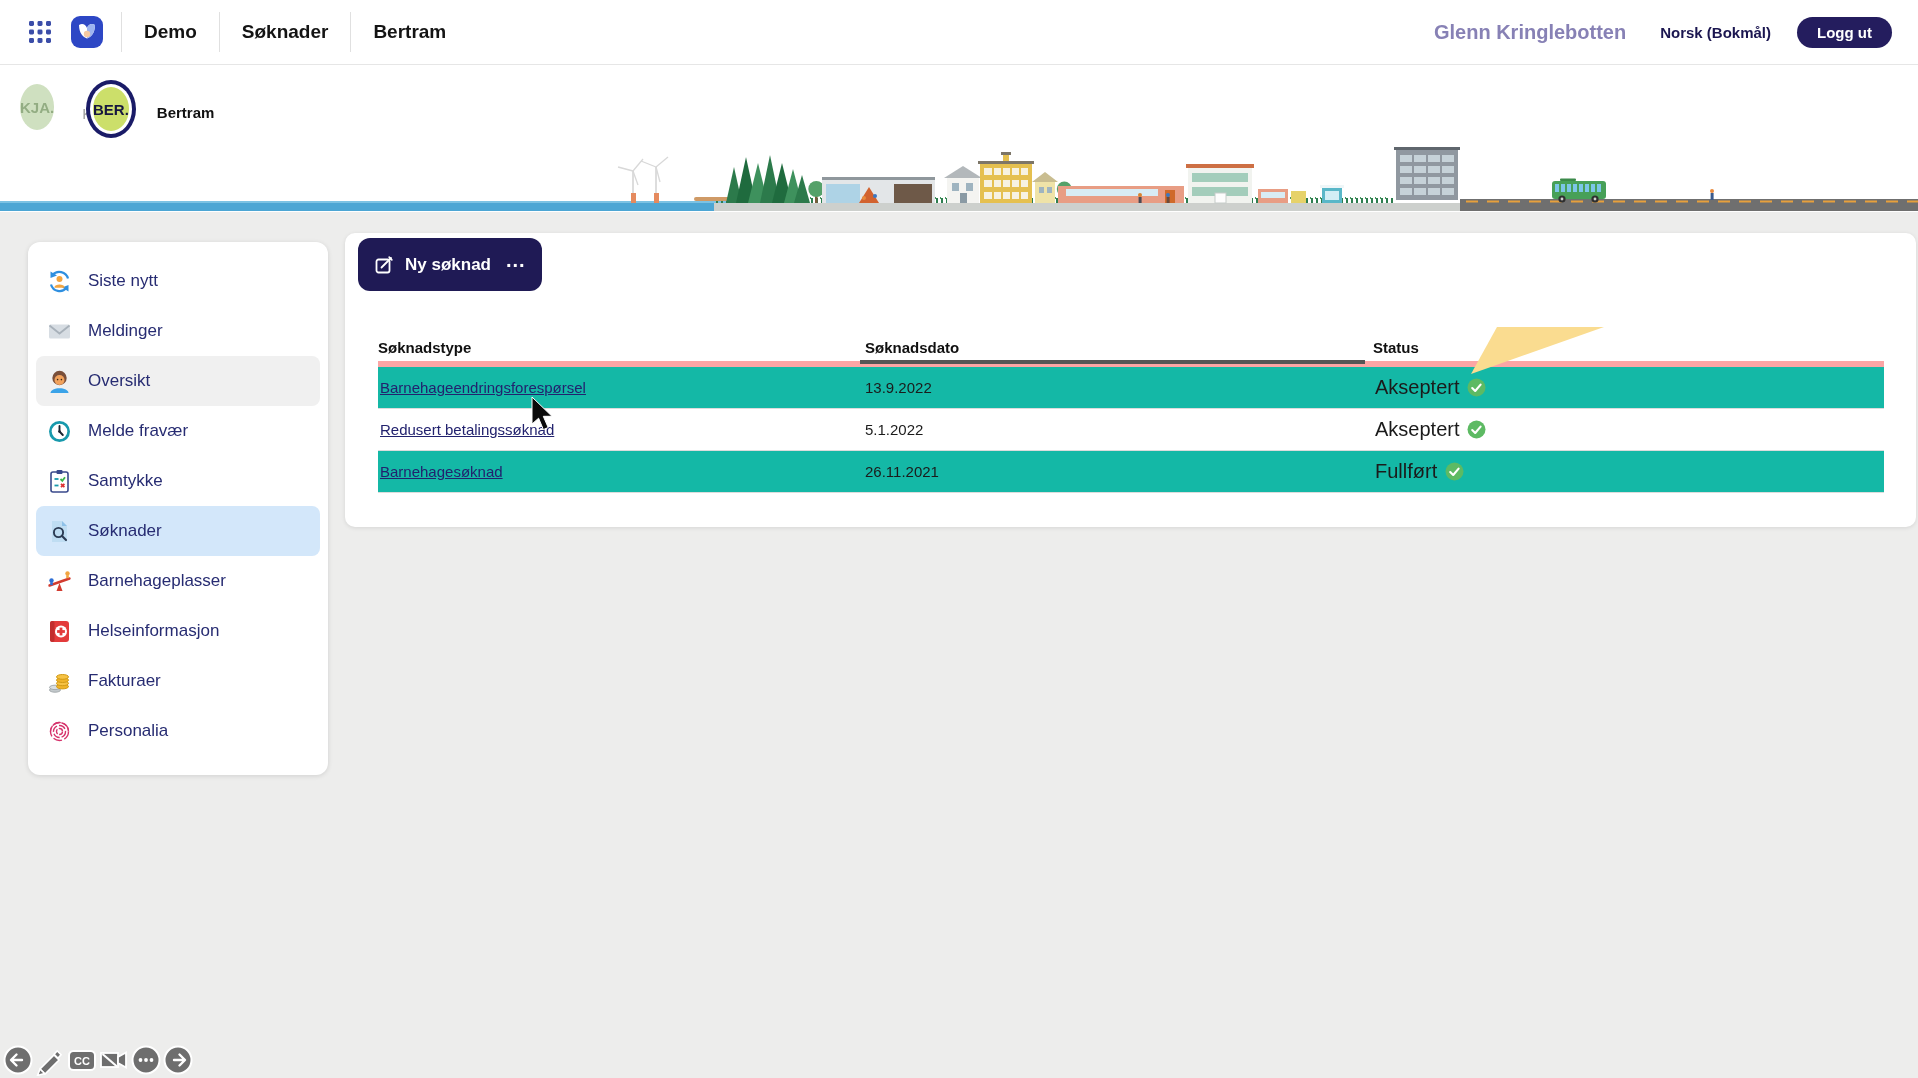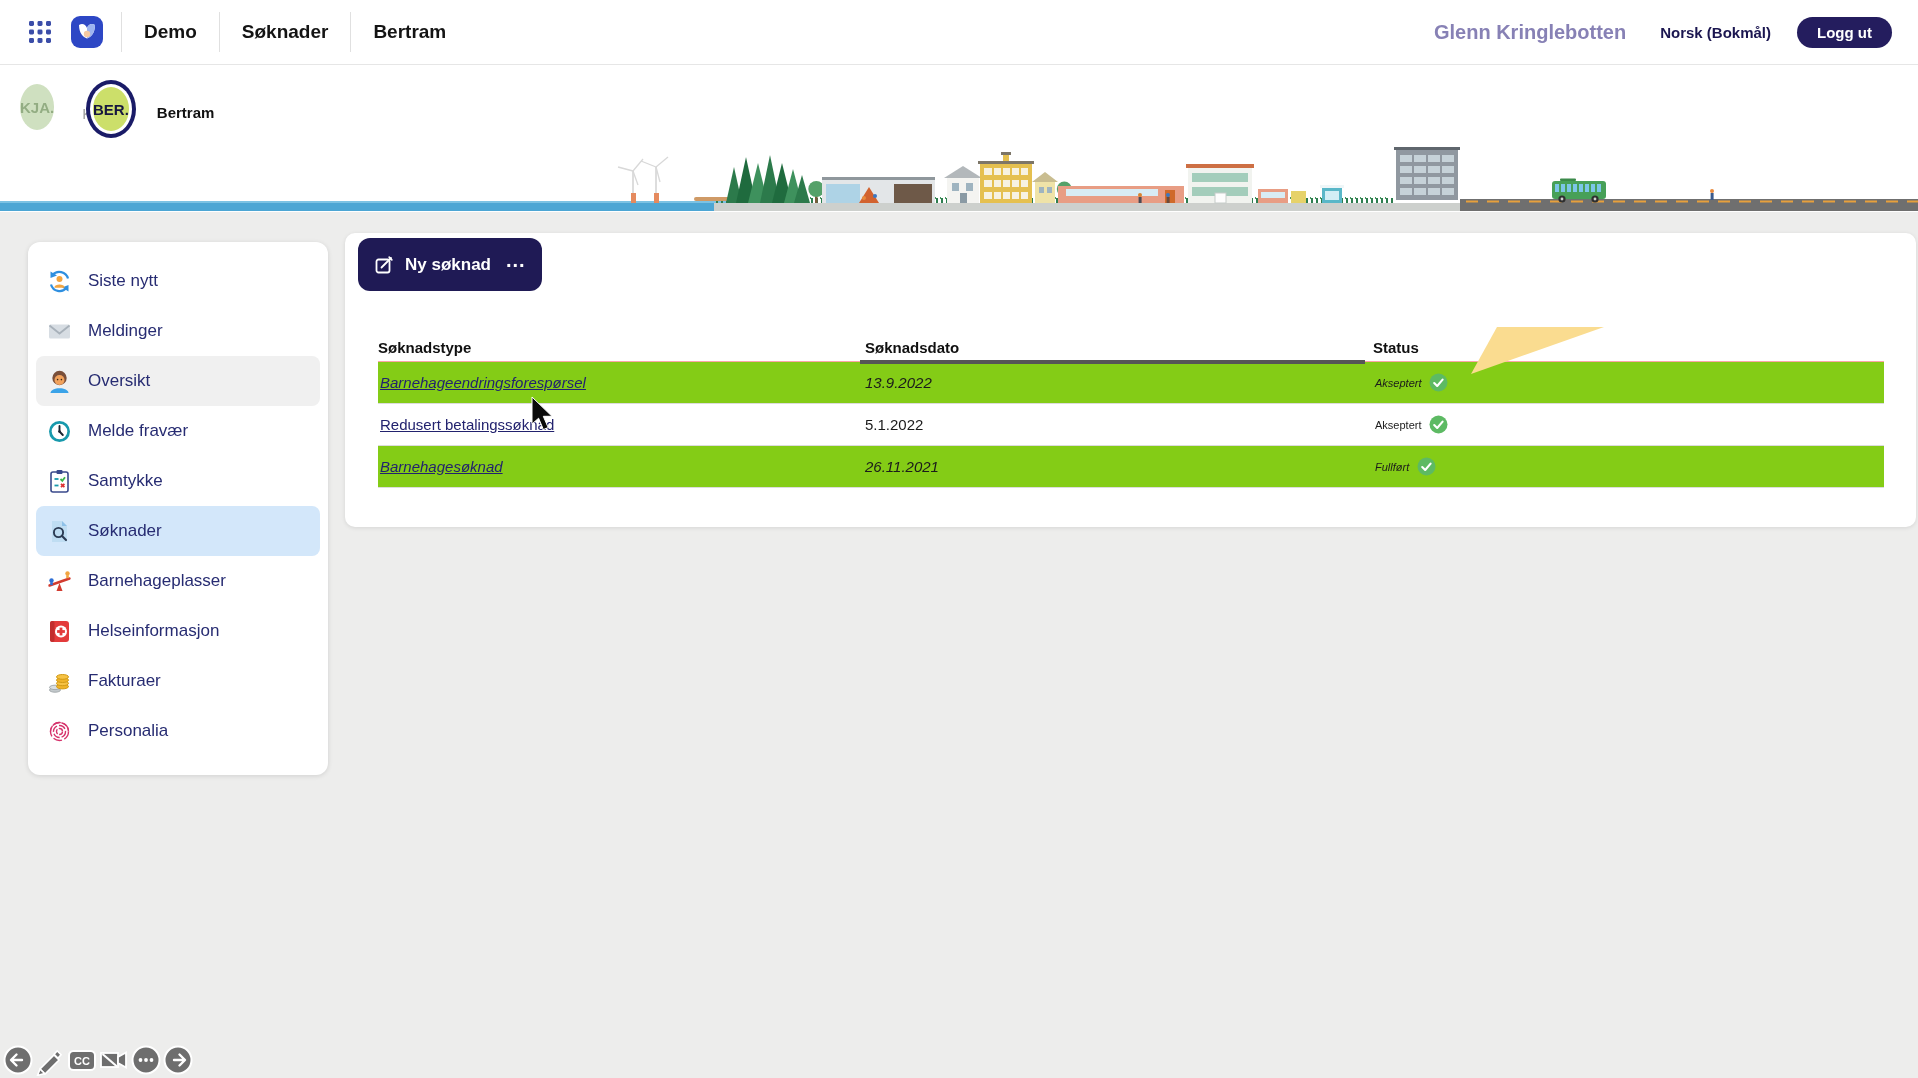--- a/index.html
+++ b/index.html
@@ -44,28 +44,28 @@
   .si{width:27px;height:27px;flex:0 0 27px;}
   
   .main-card{position:absolute;left:345px;top:233px;width:1571px;height:294px;background:#fff;
              border-radius:10px;box-shadow:0 1px 4px rgba(0,0,0,.10);box-sizing:border-box;}
   .new-btn{position:absolute;left:13px;top:5px;height:53px;background:#1f1a55;border:none;border-radius:12px;
            color:#fff;display:flex;align-items:center;gap:11px;padding:0 16px;cursor:pointer;font-family:inherit;}
   .new-btn .nb-label{font-size:17px;font-weight:700;}
   .new-btn .nb-more{font-size:20px;font-weight:700;letter-spacing:1px;transform:translateY(-4px);padding-left:4px;cursor:pointer;}
   .table{position:absolute;left:33px;top:100px;width:1506px;}
   .thead{position:relative;display:grid;grid-template-columns:487px 508px 1fr;height:28px;align-items:center;
-         border-bottom:1px solid #fca5a5;}
+         border-bottom:6px solid #fca5a5;}
   .thead .th{font-size:15px;font-weight:700;color:#101010;}
   .sort-bar{position:absolute;left:482px;bottom:-3px;width:505px;height:4px;background:#565656;}
   .trow{display:grid;grid-template-columns:487px 508px 1fr;height:41px;align-items:center;border-bottom:1px solid #dcdcdc;}
-  .trow.alt{background:#84cc16;font-style:italic;}
+  .trow.alt{background:#14b8a6;}
   .cell-link{font-size:15px;color:#22226e;text-decoration:underline;cursor:pointer;padding-left:2px;}
   .cell-date{font-size:15px;color:#1b1b1b;}
-  .cell-status{font-size:11px;color:#1b1b1b;display:flex;align-items:center;gap:8px;padding-left:2px;}
+  .cell-status{font-size:20px;color:#1b1b1b;display:flex;align-items:center;gap:8px;padding-left:2px;}
   
   .tooltip-box{position:absolute;left:1487px;top:252px;width:301px;height:77px;background:#fadc90;border-radius:3px;
                display:flex;flex-direction:column;align-items:center;justify-content:center;z-index:6;}
   .tooltip-box div{font-size:28px;line-height:35px;color:#141414;letter-spacing:.3px;}
   .tooltip-tail{position:absolute;left:1466px;top:327px;z-index:5;}
   
   .cursor{position:absolute;left:531px;top:396px;z-index:8;}
   
   .player{position:absolute;left:2px;bottom:2px;display:flex;align-items:flex-start;z-index:9;}
   .pbtn{width:32px;height:32px;cursor:pointer;}

